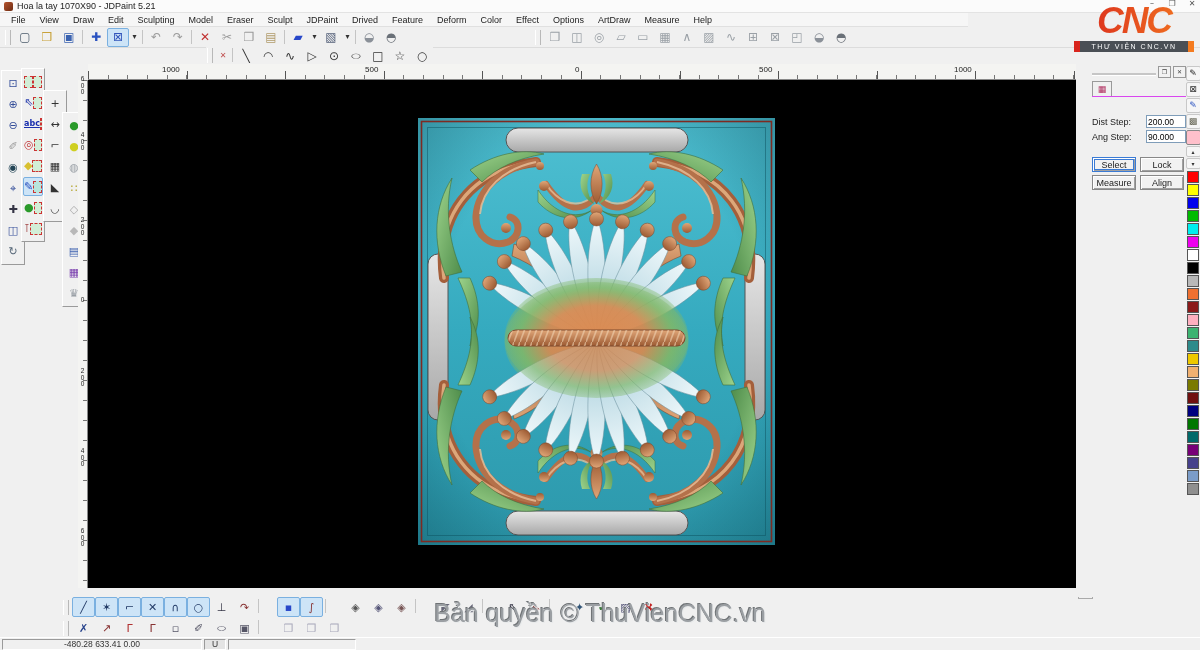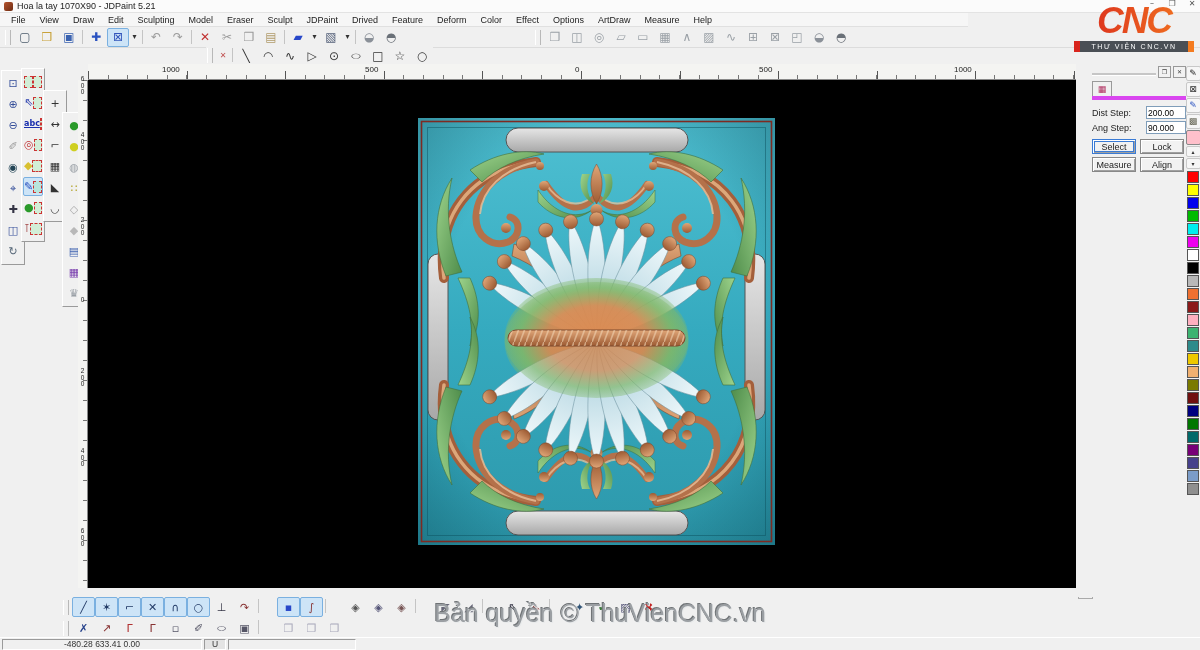--- a/index.html
+++ b/index.html
@@ -67,25 +67,25 @@
              display:flex;align-items:center;justify-content:center}
 
   
   #right-area{left:1076px;top:64px;width:124px;height:533px;background:#f0f0f0}
   #panel{left:1092px;top:66px;width:94px;height:110px;font-size:9px}
   .groove{height:2px;background:#c6c6c6;border-bottom:1px solid #fff;margin-top:4px}
   .mini-btn{width:11px;height:10px;border:1px solid #999;background:#f2f2f2;font-size:6px;color:#444;
             display:inline-flex;align-items:center;justify-content:center}
   #panel-tab{width:18px;height:14px;border:1px solid #9a9a9a;border-bottom:none;background:#f0f0f0;
              display:flex;align-items:center;justify-content:center;font-size:9px;color:#b03060;margin-top:3px}
-  #panel-body{border-top:4px solid #d946ef;padding-top:4px}
+  #panel-body{border-top:1px solid #d946ef;padding-top:16px}
   .field-row{display:flex;align-items:center;justify-content:space-between;margin:2px 0}
   .field-row input{width:36px;height:11px;font-size:8.5px;border:1px solid #7f9db9;padding:0 1px;
                    font-family:"Liberation Sans",sans-serif}
-  .btn-grid{display:grid;grid-template-columns:44px 44px;gap:3px 4px;margin-top:5px}
+  .btn-grid{display:grid;grid-template-columns:44px 44px;gap:3px 4px;margin-top:14px}
   .wbtn{height:13px;font-size:9px;background:#f2f2f2;border:1px solid #888;
         box-shadow:inset 1px 1px 0 #fff,inset -1px -1px 0 #a0a0a0;display:flex;align-items:center;justify-content:center;cursor:default}
   .wbtn.focused{outline:1px solid #3a7bd5;outline-offset:-3px;border-color:#3a7bd5}
 
   
   #right-strip{left:1186px;top:66px;width:14px;height:520px;display:flex;flex-direction:column;align-items:center;gap:1px}
   #right-strip .tb{width:13px;height:13px;font-size:9px;border:1px solid #c8c8c8;background:#f6f6f6}
   #right-strip .tb.small{height:9px;font-size:6px}
   #right-strip .swatch-box{width:13px;height:13px;border:1px solid #888}
   .swatch{width:12px;height:12px;border:1px solid #555;box-sizing:border-box;cursor:pointer}

